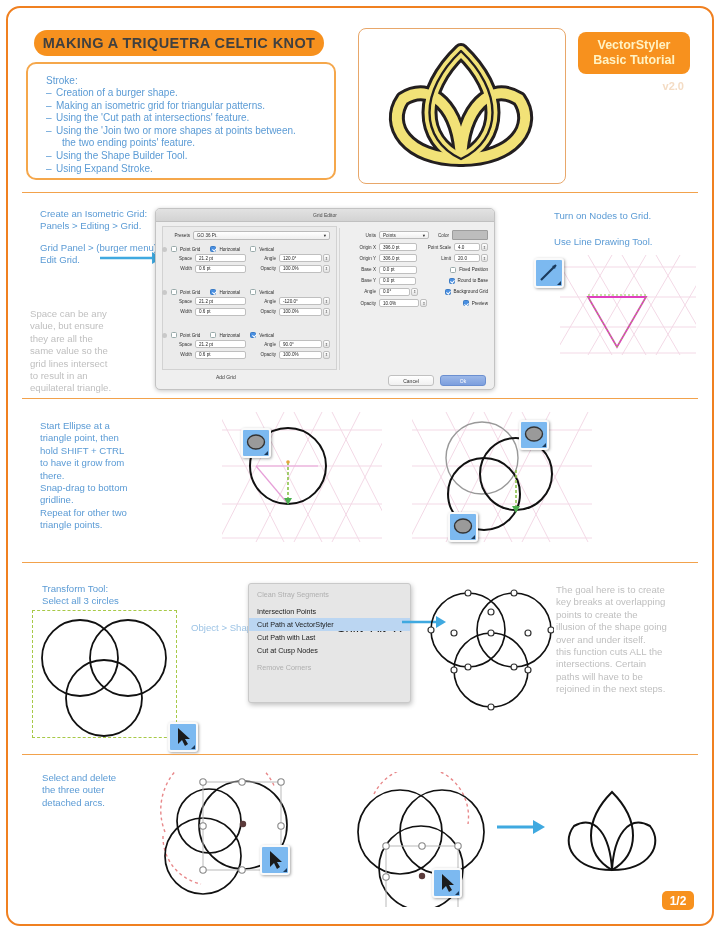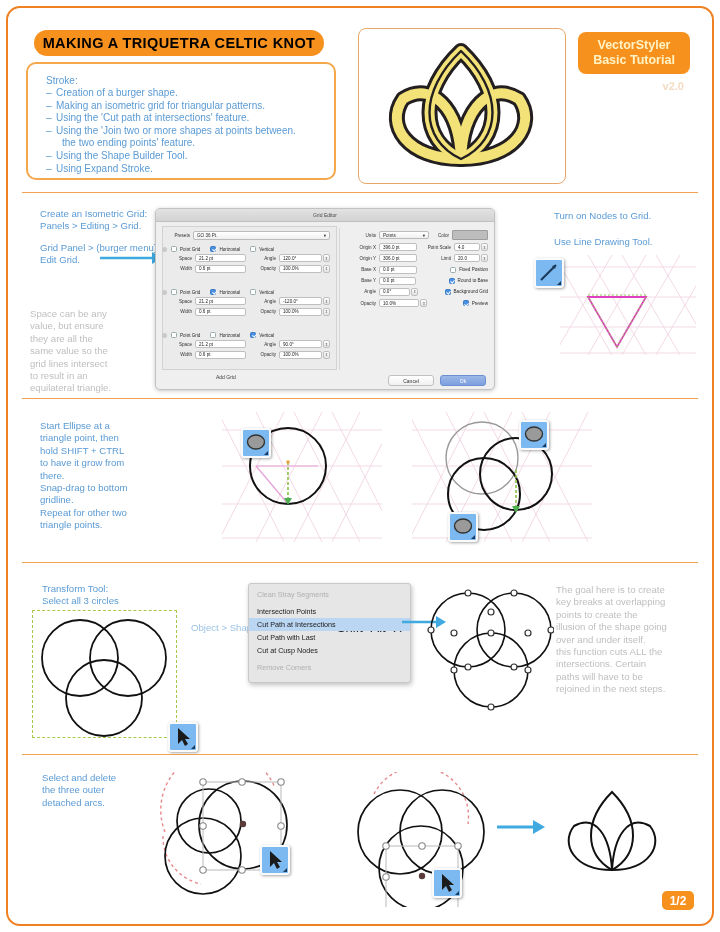--- a/index.html
+++ b/index.html
@@ -2,21 +2,21 @@
 <html><head>
 <meta charset="utf-8">
 <style>
   html,body{margin:0;padding:0;background:#ffffff;}
   body{width:720px;height:932px;font-family:"Liberation Sans",sans-serif;overflow:hidden;}
   .page{position:relative;width:720px;height:932px;background:#fff;}
   .page-frame{position:absolute;left:6px;top:6px;right:6px;bottom:6px;border:2px solid #F08020;border-radius:14px;box-sizing:border-box;}
 
   
   .hdr-title-pill{position:absolute;left:34px;top:30px;width:290px;height:26px;background:#F7911E;border-radius:13px;display:flex;align-items:center;justify-content:center;}
-  .hdr-title-pill span{color:#000000;font-size:14.5px;font-weight:bold;letter-spacing:.4px;}
+  .hdr-title-pill span{color:#404040;font-size:14.5px;font-weight:bold;letter-spacing:.4px;}
   .covers-box{position:absolute;left:26px;top:62px;width:310px;height:118px;border:2px solid #F5A74B;border-radius:10px;box-sizing:border-box;background:#fff;}
   .covers-inner{padding:10px 0 0 18px;}
   .covers-title{color:#5B9BD5;font-size:10px;line-height:13px;}
   .covers-list{margin:0;padding:0;list-style:none;}
   .covers-list li{color:#5B9BD5;font-size:10px;line-height:12.6px;padding-left:10px;position:relative;white-space:nowrap;}
   .covers-list li:before{content:"–";position:absolute;left:0;}
   .covers-list li.cont{padding-left:16px;}
   .covers-list li.cont:before{content:"";}
 
   .hero-box{position:absolute;left:358px;top:28px;width:208px;height:156px;border:1.5px solid #E8A76A;border-radius:8px;box-sizing:border-box;background:#fff;overflow:hidden;}
@@ -65,21 +65,21 @@
   .btn{width:46px;height:11px;border-radius:3px;font-size:5px;display:flex;align-items:center;justify-content:center;box-sizing:border-box;}
   .btn.cancel{background:linear-gradient(#fff,#F0F0F0);border:1px solid #C0C0C0;color:#333;}
   .btn.ok{background:linear-gradient(#9CB8E8,#7D9FDE);border:1px solid #6b8fd0;color:#fff;}
   .dlg-divider{position:absolute;left:183px;top:6px;width:1px;height:142px;background:#D6D6D6;}
 
   
   .toolicon{position:absolute;width:30px;height:30px;background:#7CB9F0;border:2px solid #FAFAFA;border-radius:3px;box-shadow:1px 1px 3px rgba(0,0,0,.35);box-sizing:border-box;}
   .toolicon .corner{position:absolute;right:1px;bottom:1px;width:0;height:0;border-left:4px solid transparent;border-bottom:4px solid #1b3a5c;}
 
   
-  .ctxmenu{position:absolute;left:248px;top:583px;width:163px;height:100px;background:#E6E6E6;border:1px solid #C9C9C9;border-radius:3px;box-shadow:1px 2px 5px rgba(0,0,0,.25);box-sizing:border-box;padding-top:4px;}
+  .ctxmenu{position:absolute;left:248px;top:583px;width:163px;height:120px;background:#E6E6E6;border:1px solid #C9C9C9;border-radius:3px;box-shadow:1px 2px 5px rgba(0,0,0,.25);box-sizing:border-box;padding-top:4px;}
   .ctxmenu .mi{height:13px;line-height:13px;padding:0 8px;font-size:7.2px;color:#1a1a1a;white-space:nowrap;position:relative;}
   .ctxmenu .mi.dis{color:#AFAFAF;}
   .ctxmenu .mi.hl{background:#BBD6F2;}
   .ctxmenu .mi .sc{position:absolute;right:8px;top:16px;font-size:13px;color:#1a1a1a;}
   .ctxmenu .msep{height:4px;}
 
   
   .pagenum{position:absolute;right:26px;bottom:22px;width:32px;height:19px;background:#F7911E;border-radius:5px;display:flex;align-items:center;justify-content:center;color:#fff;font-size:12px;font-weight:bold;margin-left:34px;}
 
   
@@ -486,21 +486,21 @@
       </svg>
     <span class="corner"></span>
   </div>
 
   <div class="menu-path" style="left:191px;top:622px;">Object &gt; Shape &gt;</div>
 
   <div class="ctxmenu">
     <div class="mi dis"><span>Clean Stray Segments</span></div>
     <div class="msep"></div>
     <div class="mi"><span>Intersection Points</span><span class="sc">Shift+Alt+X</span></div>
-    <div class="mi hl"><span>Cut Path at Intersections</span></div>
+    <div class="mi hl"><span>Cut Path at VectorStyler</span></div>
     <div class="mi"><span>Cut Path with Last</span></div>
     <div class="mi"><span>Cut at Cusp Nodes</span></div>
     <div class="msep"></div>
     <div class="mi dis"><span>Remove Corners</span></div>
   </div>
 
   <svg class="arrow" style="left:402px;top:614px;" width="44" height="16">
     <line x1="0" y1="8" x2="34" y2="8" stroke="#3FA9E0" stroke-width="2.6"></line>
     <polygon points="34,2 44,8 34,14" fill="#3FA9E0"></polygon>
   </svg>

